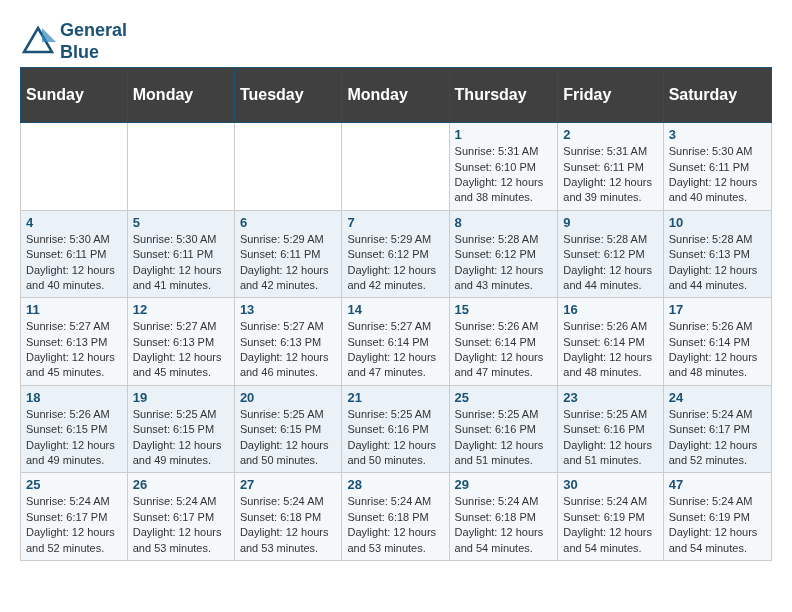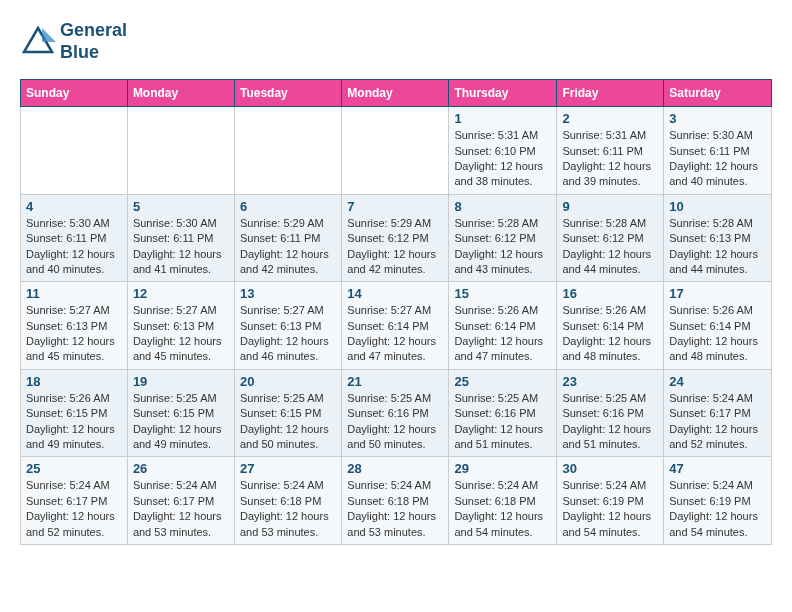--- a/index.html
+++ b/index.html
@@ -7,21 +7,21 @@
       font-family: Arial, sans-serif;
       background: #fff;
       width: 792px;
       min-height: 612px;
       padding: 20px;
     }
     .header {
       display: flex;
       justify-content: space-between;
       align-items: flex-start;
-      margin-bottom: 16px;
+      margin-bottom: 4px;
     }
     .logo {
       display: flex;
       align-items: center;
     }
     .logo-text {
       font-size: 18px;
       font-weight: bold;
       color: #1a5276;
       line-height: 1.2;
@@ -42,25 +42,25 @@
     .subtitle {
       font-size: 14px;
       color: #333;
     }
     table {
       width: 100%;
       border-collapse: collapse;
       font-size: 11px;
     }
     thead tr th {
-      background-color: #ec4899;
+      background-color: #404040;
       color: #fff;
       text-align: left;
-      padding: 6px 5px;
-      font-size: 12px;
+      padding: 18px 5px;
+      font-size: 16px;
       border: 1px solid #1a5276;
     }
     tbody tr td {
       border: 1px solid #ccc;
       vertical-align: top;
       padding: 4px 5px;
       width: 113px;
       min-height: 80px;
       background: #fff;
     }

